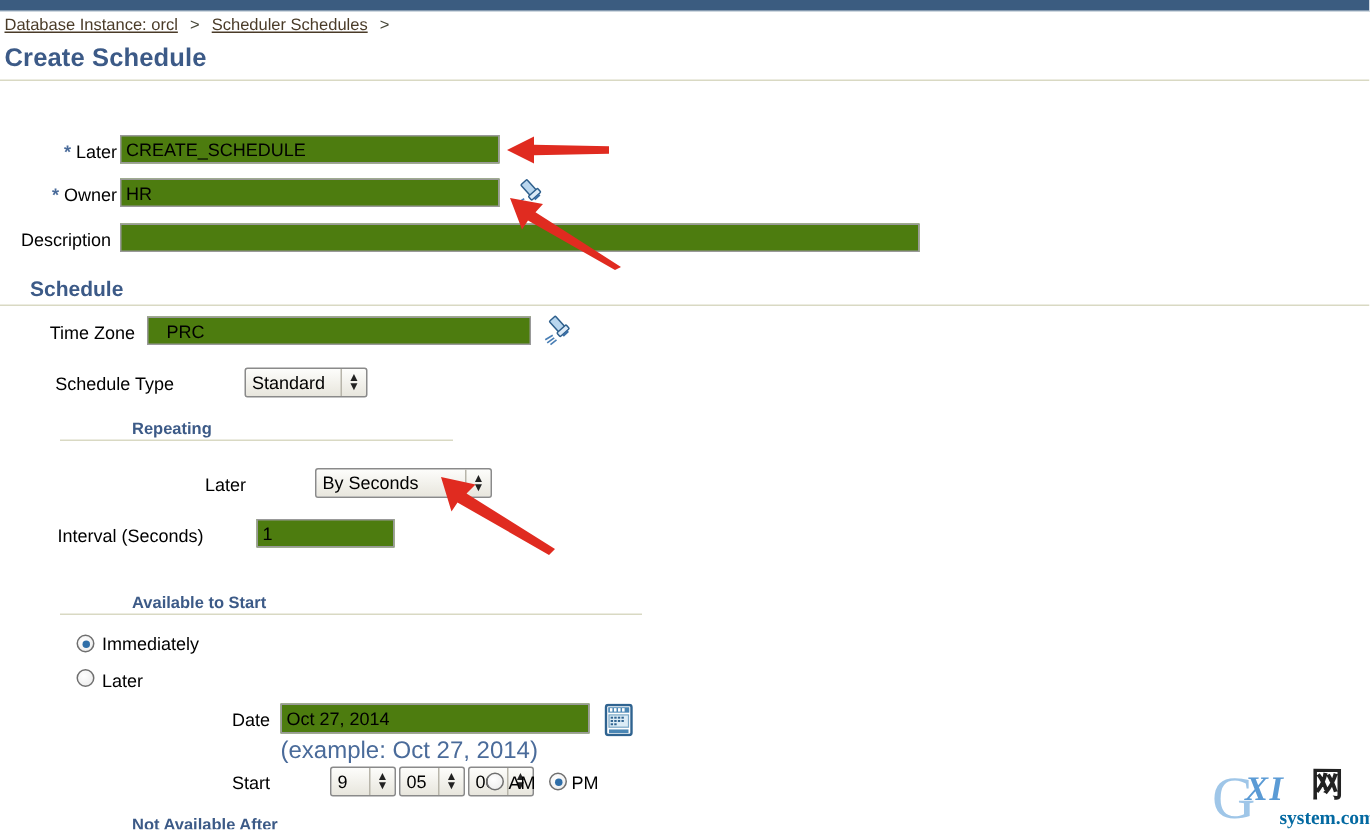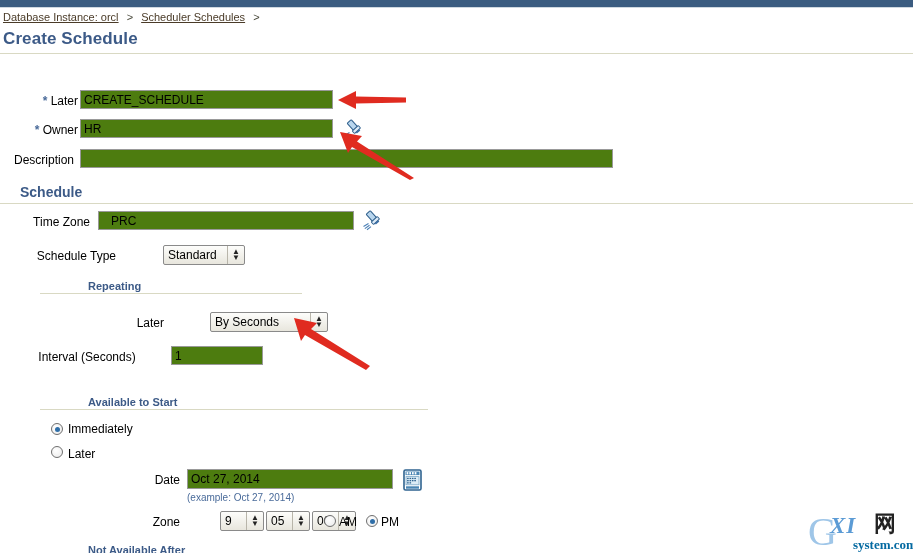--- a/index.html
+++ b/index.html
@@ -161,21 +161,21 @@
   }
   .radio-lbl {
     position: absolute;
     font-size: 12px;
     white-space: nowrap;
     cursor: pointer;
   }
 
   .hint {
     position: absolute;
-    font-size: 10px;
+    font-size: 16px;
     color: #4a6b9a;
     white-space: nowrap;
   }
 
   
   .icon { position: absolute; cursor: pointer; }
 
   
   .arrow { position: absolute; pointer-events: none; }
 
@@ -346,21 +346,21 @@
       <rect x="12.3" y="11" width="1.6" height="1.3"></rect>
       <rect x="5.1" y="13.2" width="1.6" height="1.3"></rect>
       <rect x="7.5" y="13.2" width="1.6" height="1.3"></rect>
     </g>
     <rect x="4" y="17.3" width="13" height="2.4" fill="#4a86b4"></rect>
   </svg>
 </span>
 
 <div class="hint" style="left:187px; top:492px;">(example: Oct 27, 2014)</div>
 
-<div class="lbl" style="left:110px; top:515px; width:70px;">Zone</div>
+<div class="lbl" style="left:110px; top:515px; width:70px;">Start</div>
 
 <div class="sel" style="left:180px; top:511px; width:44px;">
   <span class="sel-val">9</span>
   <span class="sel-arrows">
       <i>▲</i>
       <i>▼</i>
     </span>
 </div>
 <div class="sel" style="left:226px; top:511px; width:44px;">
   <span class="sel-val">05</span>

